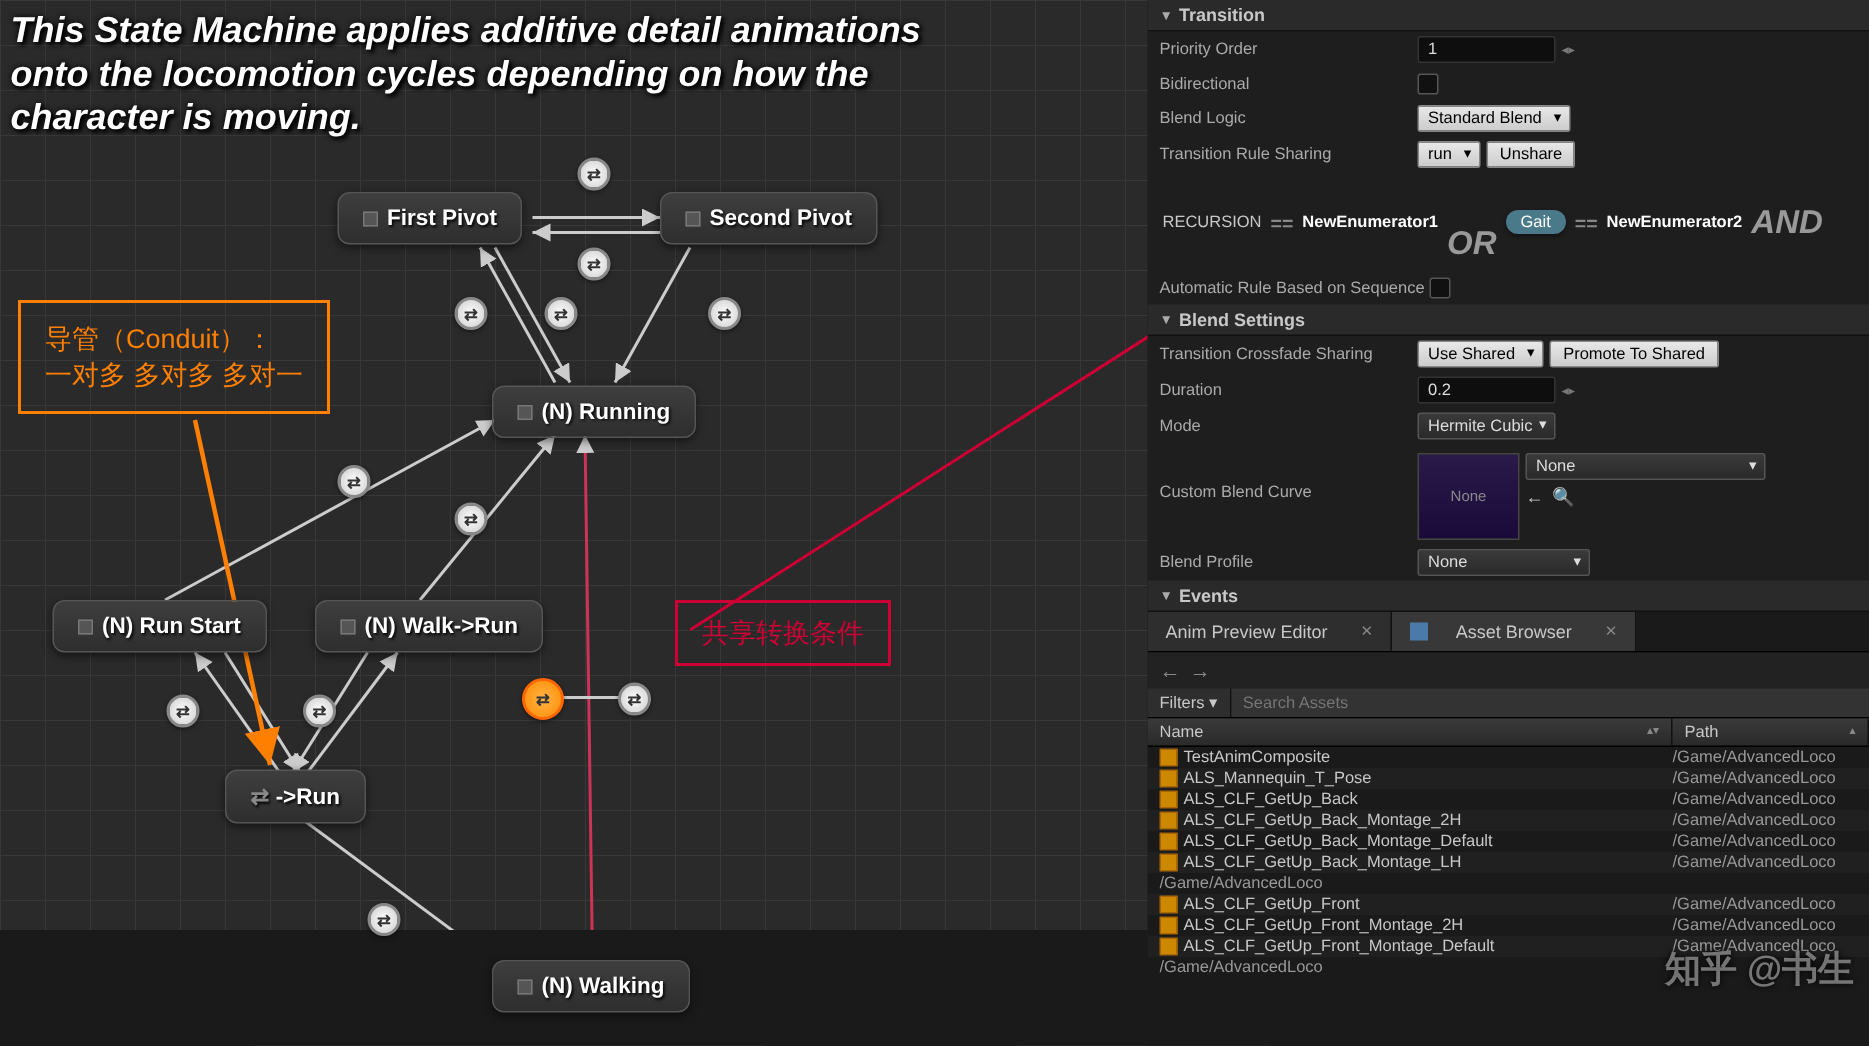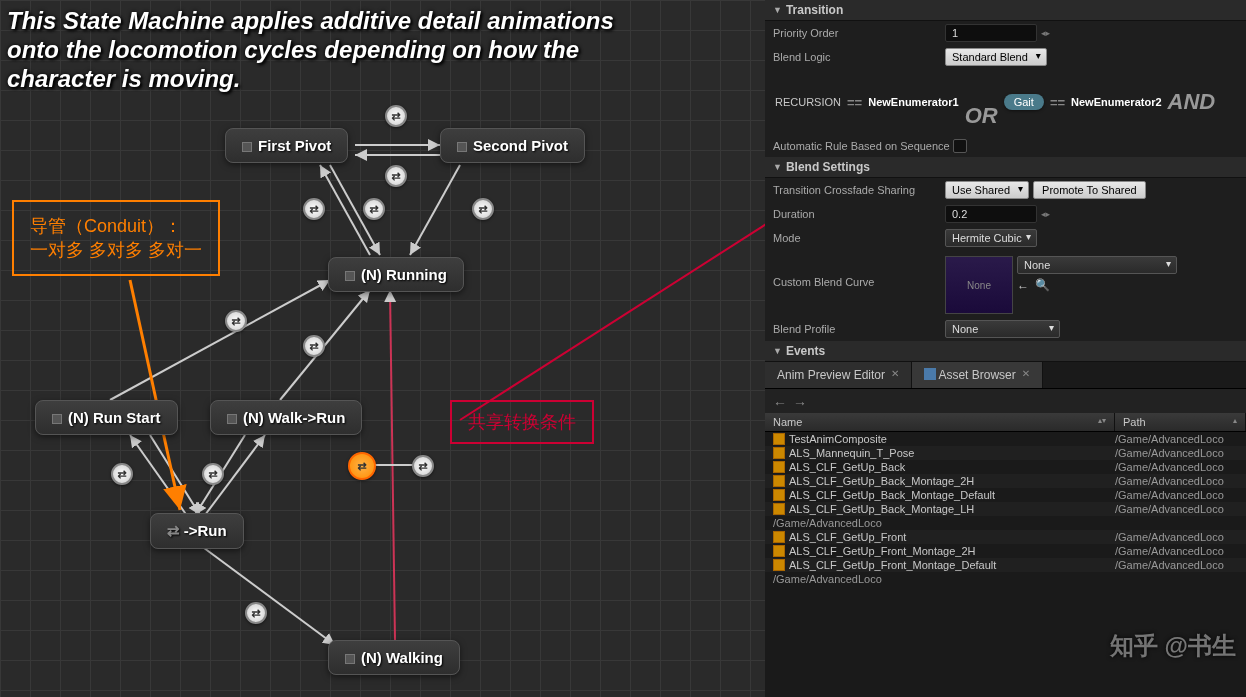--- a/index.html
+++ b/index.html
@@ -1,17 +1,17 @@
 <!DOCTYPE html>
 <html><head>
 <meta charset="utf-8">
 <style>
 * { margin: 0; padding: 0; box-sizing: border-box; font-family: 'Segoe UI', Tahoma, sans-serif; }
 body { width: 1246px; height: 697px; background: #1a1a1a; color: #c8c8c8; font-size: 12px; overflow: hidden; display: flex; }
-.graph-panel { width: 765px; height: 697px; position: relative; background: #2a2a2a; background-image: linear-gradient(#383838 1px, transparent 1px), linear-gradient(90deg, #383838 1px, transparent 1px); background-size: 30px 30px; }
+.graph-panel { width: 765px; height: 620px; position: relative; background: #2a2a2a; background-image: linear-gradient(#383838 1px, transparent 1px), linear-gradient(90deg, #383838 1px, transparent 1px); background-size: 30px 30px; }
 .right-panel { flex: 1; height: 697px; background: #1e1e1e; display: flex; flex-direction: column; overflow: hidden; }
 .overlay-text { position: absolute; top: 5px; left: 5px; width: 625px; padding: 2px; }
 .overlay-text span { font-size: 24px; font-style: italic; font-weight: 600; color: #fff; text-shadow: 0 0 4px #000, 2px 2px 3px #000; line-height: 1.2; }
 .state-node { position: absolute; background: linear-gradient(#3e3e3e,#2e2e2e); border: 1px solid #555; border-radius: 8px; padding: 8px 16px; color: #fff; font-size: 15px; font-weight: 600; text-shadow: 1px 1px 2px #000; white-space: nowrap; box-shadow: 0 2px 6px rgba(0,0,0,.5); }
 .state-node .box { display: inline-block; width: 10px; height: 10px; background: #555; border: 1px solid #777; margin-right: 6px; vertical-align: middle; }
 .trans-icon { position: absolute; width: 22px; height: 22px; border-radius: 50%; background: radial-gradient(#fff,#ccc); border: 2px solid #888; display: flex; align-items: center; justify-content: center; font-size: 11px; color: #333; font-weight: bold; box-shadow: 0 1px 3px rgba(0,0,0,.5); }
 .trans-icon.sel { background: radial-gradient(#ffb347,#ff8c00); border-color: #ff6600; width: 28px; height: 28px; }
 .callout-box { position: absolute; border: 2px solid #ff7f00; color: #ff7f00; font-size: 18px; padding: 12px 16px; font-weight: 500; }
 .callout-box2 { position: absolute; border: 2px solid #cc0033; color: #cc0033; font-size: 18px; padding: 8px 16px; font-weight: 500; }
 svg.arrows { position: absolute; top: 0; left: 0; width: 100%; height: 100%; pointer-events: none; }
@@ -27,21 +27,21 @@
 .dropdown::after { content: '▾'; position: absolute; right: 5px; top: 1px; font-size: 10px; }
 .btn { background: linear-gradient(#e8e8e8,#ccc); color: #000; border: 1px solid #888; border-radius: 2px; padding: 2px 8px; font-size: 11px; cursor: pointer; }
 .checkbox { width: 14px; height: 14px; background: #111; border: 1px solid #555; border-radius: 2px; }
 .rule-row { display: flex; align-items: center; padding: 6px 10px; gap: 6px; font-size: 11px; flex-wrap: nowrap; overflow: hidden; }
 .eq-icon { display: inline-block; color: #888; font-weight: bold; font-size: 13px; }
 .gait-pill { background: #4a7a8a; color: #fff; border-radius: 10px; padding: 2px 10px; font-size: 11px; box-shadow: 0 1px 3px rgba(0,0,0,.5); }
 .or-text { color: #999; font-size: 22px; font-weight: bold; font-style: italic; margin-top: 28px; }
 .and-text { color: #999; font-size: 22px; font-weight: bold; font-style: italic; }
 .curve-preview { width: 68px; height: 58px; background: linear-gradient(#2a1a4a,#1a0a3a); border: 1px solid #444; display: flex; align-items: center; justify-content: center; color: #888; font-size: 10px; }
 .tabs { display: flex; background: #1a1a1a; border-bottom: 1px solid #000; }
-.tab { padding: 6px 12px; font-size: 12px; background: #2e2e2e; border-right: 1px solid #111; display: flex; gap: 2px; }
+.tab { padding: 6px 12px; font-size: 12px; background: #2e2e2e; border-right: 1px solid #111; display: flex; align-items: center; gap: 18px; }
 .tab.active { background: #383838; }
 .tab .x { color: #888; font-size: 10px; margin-left: 4px; }
 .browser-toolbar { display: flex; align-items: center; gap: 6px; padding: 4px 8px; background: #222; }
 .nav-arrow { color: #888; font-size: 14px; cursor: pointer; }
 .filter-row { display: flex; background: #222; border-bottom: 1px solid #000; }
 .filter-btn { padding: 3px 8px; font-size: 11px; background: #2e2e2e; border-right: 1px solid #111; }
 .search-input { flex: 1; background: #333; border: none; color: #888; padding: 3px 8px; font-size: 11px; }
 .table-header { display: flex; background: linear-gradient(#3a3a3a,#2a2a2a); border-bottom: 1px solid #000; }
 .th { padding: 3px 8px; font-size: 11px; border-right: 1px solid #111; position: relative; }
 .th.name { width: 350px; }
@@ -126,24 +126,37 @@
         <span>Transition</span>
       </div>
     <div class="prop-row">
       <div class="prop-label">Priority Order</div>
       <div class="prop-val">
           <input class="num-input" value="1" style="">
           <span style="color:#777;font-size:9px">◂▸</span>
         </div>
     </div>
     <div class="prop-row">
+      <div class="prop-label">Bidirectional</div>
+      <div class="prop-val">
+          <div class="checkbox"></div>
+        </div>
+    </div>
+    <div class="prop-row">
       <div class="prop-label">Blend Logic</div>
       <div class="prop-val">
           <div class="dropdown">Standard Blend</div>
         </div>
+    </div>
+    <div class="prop-row">
+      <div class="prop-label">Transition Rule Sharing</div>
+      <div class="prop-val">
+        <div class="dropdown">run</div>
+        <div class="btn">Unshare</div>
+      </div>
     </div>
     <div class="rule-row">
       <span>RECURSION</span>
       <span class="eq-icon">==</span>
       <span style="font-weight:600;color:#fff">NewEnumerator1</span>
       <span class="or-text">OR</span>
       <span class="gait-pill">Gait</span>
       <span class="eq-icon">==</span>
       <span style="font-weight:600;color:#fff">NewEnumerator2</span>
       <span class="and-text">AND</span>
@@ -211,20 +224,24 @@
     <div class="tab active">
         <span style="width:12px;height:12px;background:#4a7aaa;display:inline-block"></span>
         <span>Asset Browser</span>
         <span class="x">✕</span>
       </div>
   </div>
   <div class="browser-toolbar">
     <span class="nav-arrow">←</span>
     <span class="nav-arrow">→</span>
   </div>
+  <div class="filter-row">
+    <div class="filter-btn"><span>Filters</span> ▾</div>
+    <input class="search-input" placeholder="Search Assets" style="">
+  </div>
   <div class="table-header">
     <div class="th name"><span>Name</span><span class="sort-arrow">▴▾</span></div>
     <div class="th path"><span>Path</span><span class="sort-arrow">▴</span></div>
   </div>
   <div class="table-body" id="asset-rows">
       <div class="row">
         <div class="cell-name">
           <span class="asset-icon"></span>
           <span>TestAnimComposite</span>
         </div>

